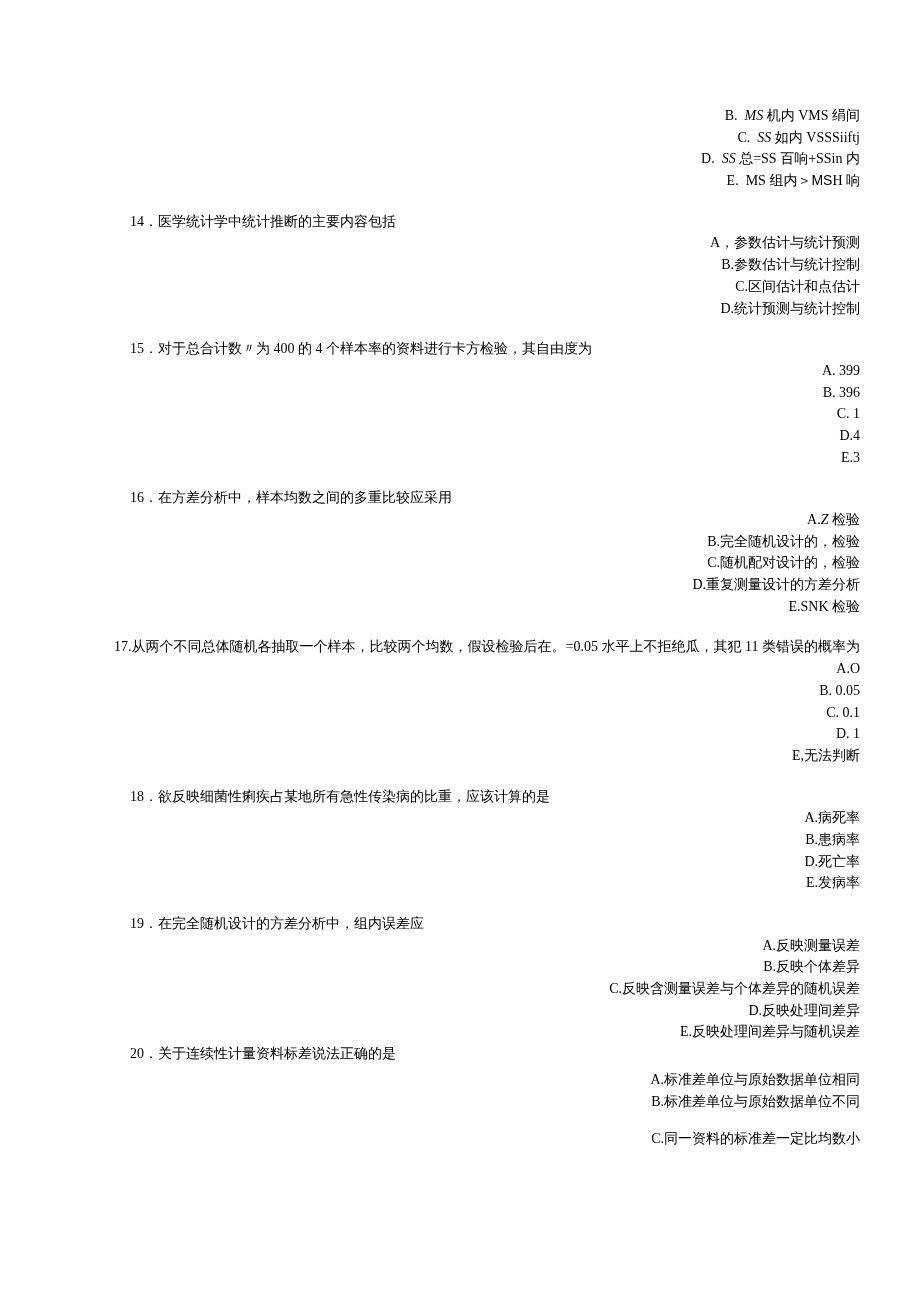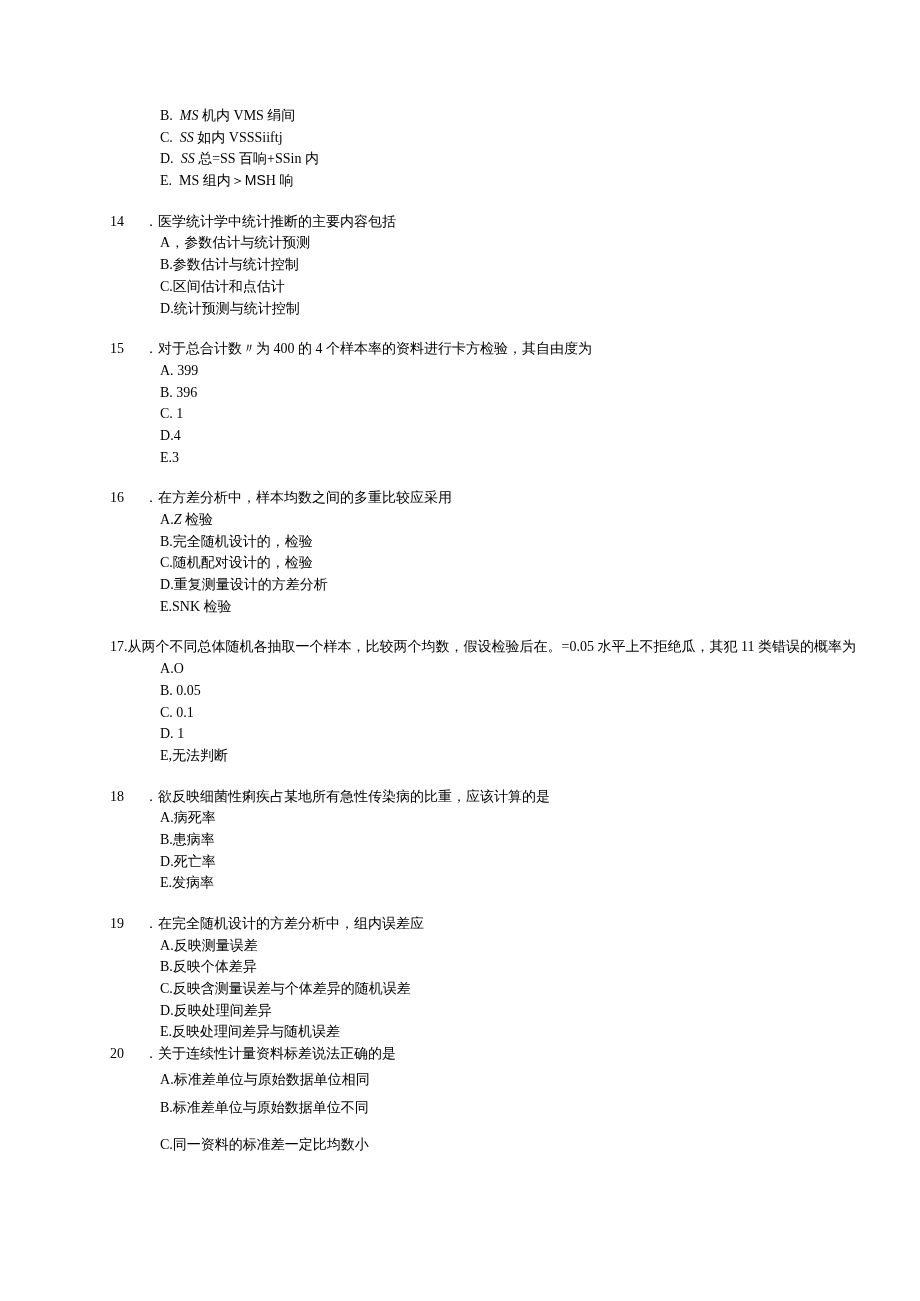--- a/index.html
+++ b/index.html
@@ -11,20 +11,21 @@
   body {
     font-family: "SimSun", "宋体", serif;
     font-size: 14px;
     color: #000;
     line-height: 1.55;
     padding: 105px 0 60px 0;
   }
   .content {
     margin-left: 110px;
     margin-right: 60px;
+    text-align: right;
   }
   .opt {
     margin-left: 50px;
   }
   .q {
     margin-top: 19px;
   }
   .q-line {
     display: flex;
   }
@@ -108,18 +109,18 @@
         <div class="opt"><span>C</span><span>.</span><span>反映含测量误差与个体差异的随机误差</span></div>
         <div class="opt"><span>D</span><span>.</span><span>反映处理间差异</span></div>
         <div class="opt"><span>E</span><span>.</span><span>反映处理间差异与随机误差</span></div>
       </div>
       <div class="">
         <div class="q-line">
           <span class="q-num">20</span>
           <span class="q-text">．关于连续性计量资料标差说法正确的是</span>
         </div>
         <div class="opt" style="margin-top: 4px;"><span>A</span><span>.</span><span>标准差单位与原始数据单位相同</span></div>
-        <div class="opt" style="margin-top: 6px;"><span>B</span><span>.</span><span>标准差单位与原始数据单位不同</span></div>
+        <div class="opt" style=""><span>B</span><span>.</span><span>标准差单位与原始数据单位不同</span></div>
         <div class="opt" style="margin-top: 16px;"><span>C</span><span>.</span><span>同一资料的标准差一定比均数小</span></div>
       </div>
     </div>
 
 </div>
 
 </body></html>

